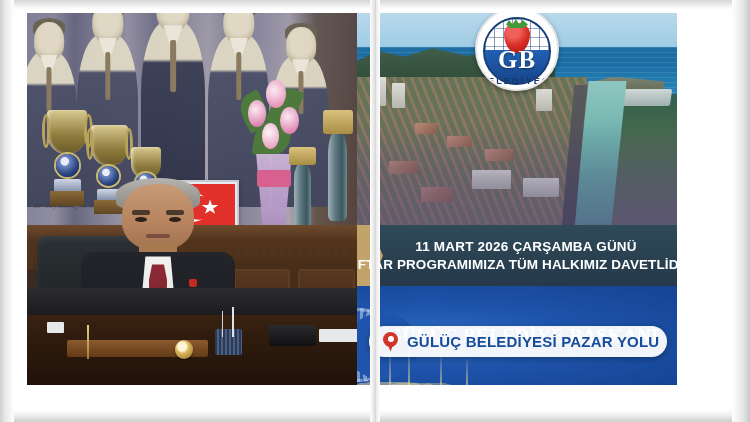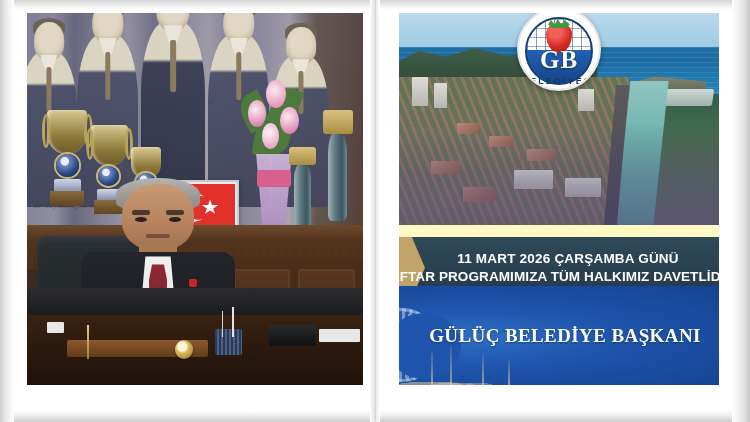--- a/index.html
+++ b/index.html
@@ -267,24 +267,24 @@
     border-radius:2px;
   }
   .phone {
     background:linear-gradient(to bottom,#2a2a2e,#101012);
     border-radius:2px;
   }
   .papers { background:#e6e8ea; border-radius:1px; }
 
   
   #poster {
-    position:absolute; left:399px; top:13px;
+    position:absolute; left:357px; top:13px;
     width:320px; height:372px;
     overflow:hidden;
-    background:#fef9c3;
+    background:#ec4899;
     padding-left:46px;
   }
 
   
   .aerial {
     position:absolute; left:0; top:0; width:100%; height:57%;
     overflow:hidden;
     background:linear-gradient(to bottom,#aacfe6 0%,#8fc3e0 14%,#2f6fa0 20%,#1d5d94 26%,#35624a 42%,#4a6b4e 60%,#6b6a6a 100%);
   }
   .sky {
@@ -439,21 +439,20 @@
     font-size:15px; font-weight:bold; color:#174c9b;
     letter-spacing:.2px; white-space:nowrap;
   }
 
   
   .banner {
     position:absolute; left:0; top:57%; width:100%; height:16.5%;
     background:linear-gradient(to bottom,#2f4a59,#25394a);
     z-index:3;
     overflow:hidden;
-    margin-top:12px;
   }
   .banner-chevron {
     position:absolute; left:-20px; top:-10px;
     width:46px; height:calc(100% + 20px);
     background:#caa96a;
     clip-path:polygon(0 0,62% 0,100% 50%,62% 100%,0 100%,38% 50%);
     opacity:.95;
   }
   .banner-lines {
     position:absolute; left:0; top:0; width:100%; height:100%;
@@ -683,20 +682,28 @@
     </div>
 
     <div class="logo">
       <div class="logo-globe"></div>
       <div class="logo-leaf"></div>
       <div class="logo-berry"></div>
       <div class="logo-gb">GB</div>
       <div class="logo-bel">BELEDİYESİ</div>
     </div>
 
+    <div class="loc-pill">
+      <span class="pin">
+        <span class="pin-body"></span>
+        <span class="pin-tip"></span>
+        <span class="pin-hole"></span>
+      </span>
+      <span class="loc-text">GÜLÜÇ BELEDİYESİ PAZAR YOLU</span>
+    </div>
 
     <div class="banner">
       <div class="banner-chevron"></div>
       <div class="banner-lines">
         <div class="b-line1">11 MART 2026 ÇARŞAMBA GÜNÜ</div>
         <div class="b-line2">İFTAR PROGRAMIMIZA TÜM HALKIMIZ DAVETLİDİR</div>
       </div>
     </div>
 
     <div class="nameblock">

